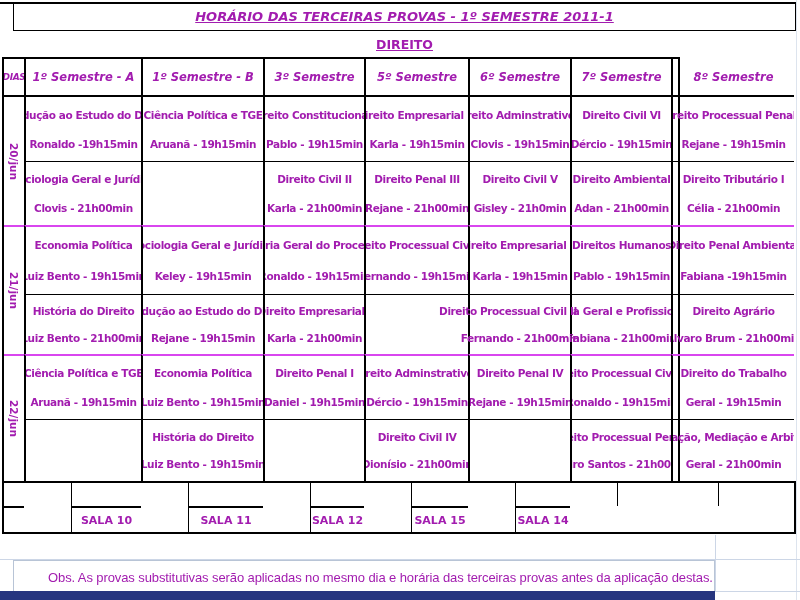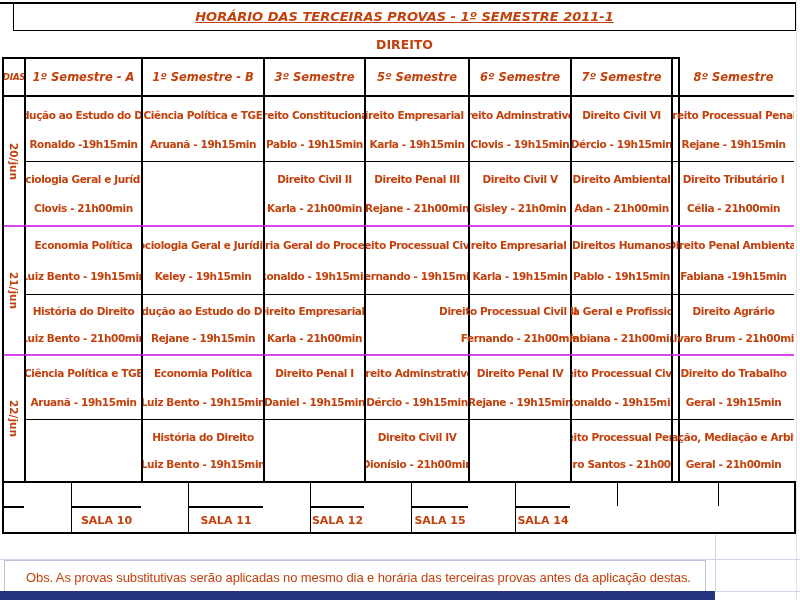--- a/index.html
+++ b/index.html
@@ -1,40 +1,40 @@
 <!DOCTYPE html>
 <html><head>
 <meta charset="utf-8">
 <style>
   * { margin:0; padding:0; box-sizing:border-box; }
   html,body { background:#e8e8e8; }
   .screen {
     position:relative; width:800px; height:600px; background:#ffffff;
-    font-family:"DejaVu Sans", sans-serif; color:#c2410c; overflow:hidden;
+    font-family:"DejaVu Sans", sans-serif; color:#a21caf; overflow:hidden;
   }
   
   .gl { position:absolute; background:#ccd6e6; z-index:0; }
   .gl-v-right { left:796px; top:0; width:1px; height:600px; background:#dde4ee; }
   .gl-v-obs   { left:715px; top:535px; width:1px; height:56px; }
   .gl-h-obs-top { left:0; top:559px; width:800px; height:1px; }
   .gl-h-obs-bot { left:715px; top:591px; width:85px; height:1px; }
 
   .top-line { position:absolute; left:0; top:2px; width:796px; height:2px; background:#000; z-index:3; }
 
   .title-cell {
     position:absolute; left:13px; top:2px; width:783px; height:29px; background:#fff;
     border:1px solid #000; border-top:none; z-index:2;
     display:flex; align-items:center; justify-content:center;
   }
   .title-text { font-size:13px; font-weight:bold; font-style:italic; text-decoration:underline; white-space:nowrap; }
 
   .direito-row {
     position:absolute; left:13px; top:33px; width:783px; height:22px; z-index:2;
     display:flex; align-items:center; justify-content:center;
-    font-size:12.5px; font-weight:bold;
+    font-size:12.5px; font-weight:bold;text-decoration:underline;
   }
 
   .main-grid {
     position:absolute; left:2px; top:57px; width:678px; height:424px; background:#fff; z-index:2;
     border:2px solid #000; border-bottom:none;
     display:grid;
     grid-template-columns:20px 117px 122px 101px 104px 102px 101px 123px;
     grid-template-rows:38px 64px 64px 69px 60px 65px 62px;
     grid-auto-flow:row;
   }
@@ -68,23 +68,23 @@
     border:2px solid #000;
     display:grid;
     grid-template-columns:20px 117px 122px 101px 104px 102px 101px 123px;
     grid-template-rows:23px 26px;
   }
   .rc { overflow:hidden; }
   .sala { border-top:2px solid #000; display:flex; align-items:center; justify-content:center;
           font-weight:bold; font-size:11px; white-space:nowrap; }
 
   .obs-cell {
-    position:absolute; left:4px; top:560px; width:702px; height:34px; background:#fff; z-index:2;
+    position:absolute; left:13px; top:560px; width:702px; height:34px; background:#fff; z-index:2;
     border:1px solid #b8c4d6;
-    display:flex; align-items:center; padding-left:21px;
+    display:flex; align-items:center; padding-left:34px;
     font-family:"Liberation Sans", sans-serif; font-size:13px; letter-spacing:-0.1px; white-space:nowrap;
   }
   .navy-bar { position:absolute; left:0; top:591px; width:715px; height:9px; background:#26357f; z-index:3; }
 </style>
 </head>
 <body>
 
 <div class="screen">
   <div class="gl gl-v-right"></div>
   <div class="gl gl-v-obs"></div>

